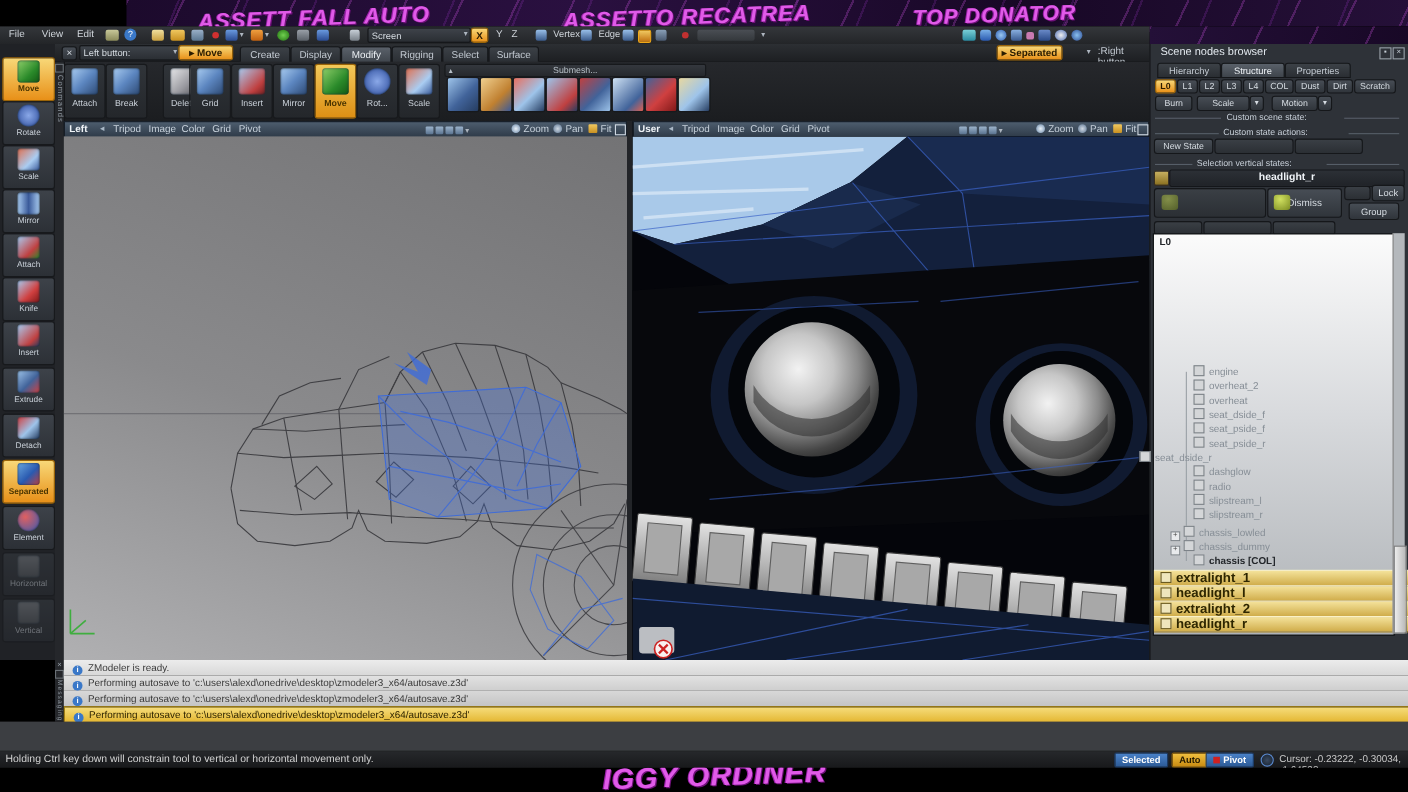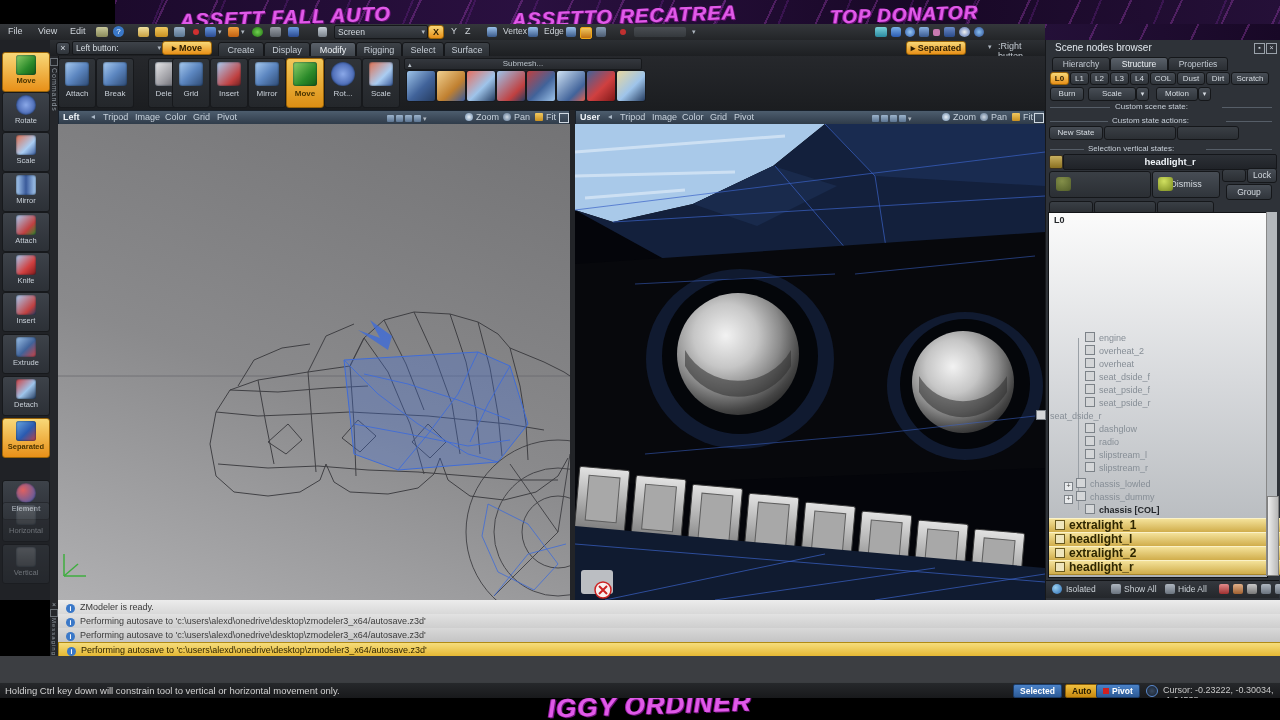--- a/index.html
+++ b/index.html
@@ -241,21 +241,21 @@
       <span class="tlabel">Extrude</span>
     </div>
   <div class="a tool" style="top:376px;">
       <span class="tic" style="background:linear-gradient(135deg,#d04040,#9ec4ea 55%,#253c60);"></span>
       <span class="tlabel">Detach</span>
     </div>
   <div class="a tool active" style="top:418px;">
       <span class="tic" style="background:linear-gradient(135deg,#6aa8e0,#2a5ab0 55%,#c04040);"></span>
       <span class="tlabel">Separated</span>
     </div>
-  <div class="a tool" style="top:480px;font-weight:bold;">
+  <div class="a tool" style="top:460px;">
       <span class="tic" style="background:radial-gradient(circle at 35% 35%,#e06060,#3a5ab0);border-radius:50%;"></span>
       <span class="tlabel">Element</span>
     </div>
   <div class="a tool disabled" style="top:502px;">
       <span class="tic" style="background:linear-gradient(#8a8f95,#5a5f65);"></span>
       <span class="tlabel">Horizontal</span>
     </div>
   <div class="a tool disabled" style="top:544px;">
       <span class="tic" style="background:linear-gradient(#8a8f95,#5a5f65);"></span>
       <span class="tlabel">Vertical</span>
@@ -461,33 +461,20 @@
   <div class="a treerow" style="left:1064px;top:478px;"><span class="expander">+</span><span class="tbox"></span><span>chassis_lowled</span></div>
   <div class="a treerow" style="left:1064px;top:491px;"><span class="expander">+</span><span class="tbox"></span><span>chassis_dummy</span></div>
   <div class="a treerow strong" style="left:1085px;top:504px;"><span class="tbox"></span><span>chassis [COL]</span></div>
   <div class="a selrow" style="top:518px;"><span class="tbox" style="margin-left:6px;"></span><span>extralight_1</span></div>
   <div class="a selrow" style="top:532px;"><span class="tbox" style="margin-left:6px;"></span><span>headlight_l</span></div>
   <div class="a selrow" style="top:546px;"><span class="tbox" style="margin-left:6px;"></span><span>extralight_2</span></div>
   <div class="a selrow" style="top:560px;"><span class="tbox" style="margin-left:6px;"></span><span>headlight_r</span></div>
   <div class="a" style="left:1266px;top:212px;width:10px;height:364px;background:#b4b8bc;border-left:1px solid #888;">
     <div style="position:absolute;left:0;top:284px;width:10px;height:78px;background:linear-gradient(90deg,#ececec,#b8b8b8);border:1px solid #808080;"></div>
   </div>
-  <div class="pfoot a">
-    <span style="position:absolute;left:6px;top:3px;width:10px;height:10px;border-radius:50%;background:radial-gradient(circle at 35% 35%,#9ad0f0,#2a6ab0);"></span>
-    <span style="position:absolute;left:20px;top:3px;">Isolated</span>
-    <span class="picon" style="position:absolute;left:62px;top:3px;"></span>
-    <span style="position:absolute;left:78px;top:3px;">Show All</span>
-    <span class="picon" style="position:absolute;left:116px;top:3px;"></span>
-    <span style="position:absolute;left:132px;top:3px;">Hide All</span>
-    <span class="picon" style="position:absolute;left:170px;top:3px;background:linear-gradient(#e08a8a,#a03030);"></span>
-    <span class="picon" style="position:absolute;left:184px;top:3px;background:linear-gradient(#e0b08a,#a06030);"></span>
-    <span class="picon" style="position:absolute;left:198px;top:3px;background:linear-gradient(#c8c8c8,#787878);"></span>
-    <span class="picon" style="position:absolute;left:212px;top:3px;"></span>
-    <span class="picon" style="position:absolute;left:226px;top:3px;"></span>
-  </div>
 
   <div class="a vstrip" style="left:50px;top:600px;height:56px;">
     <div style="width:7px;height:7px;color:#9aa2aa;font-size:7px;line-height:7px;text-align:center;margin:1px auto;">×</div>
     <div style="width:6px;height:6px;border:1px solid #6a7076;margin:1px auto;"></div>
     <div class="vtext" style="margin:1px auto;font-size:6px;">Messaging Bar</div>
   </div>
   <div class="a msg" style="top:600px;background:linear-gradient(#ececec,#d8d8d8);"><span class="info">i</span><span>ZModeler is ready.</span></div>
   <div class="a msg" style="top:614px;background:linear-gradient(#e2e2e2,#cecece);"><span class="info">i</span><span>Performing autosave to 'c:\users\alexd\onedrive\desktop\zmodeler3_x64/autosave.z3d'</span></div>
   <div class="a msg" style="top:628px;background:linear-gradient(#d8d8d8,#c4c4c4);"><span class="info">i</span><span>Performing autosave to 'c:\users\alexd\onedrive\desktop\zmodeler3_x64/autosave.z3d'</span></div>
   <div class="a msg hl" style="top:642px;"><span class="info">i</span><span>Performing autosave to 'c:\users\alexd\onedrive\desktop\zmodeler3_x64/autosave.z3d'</span></div>

